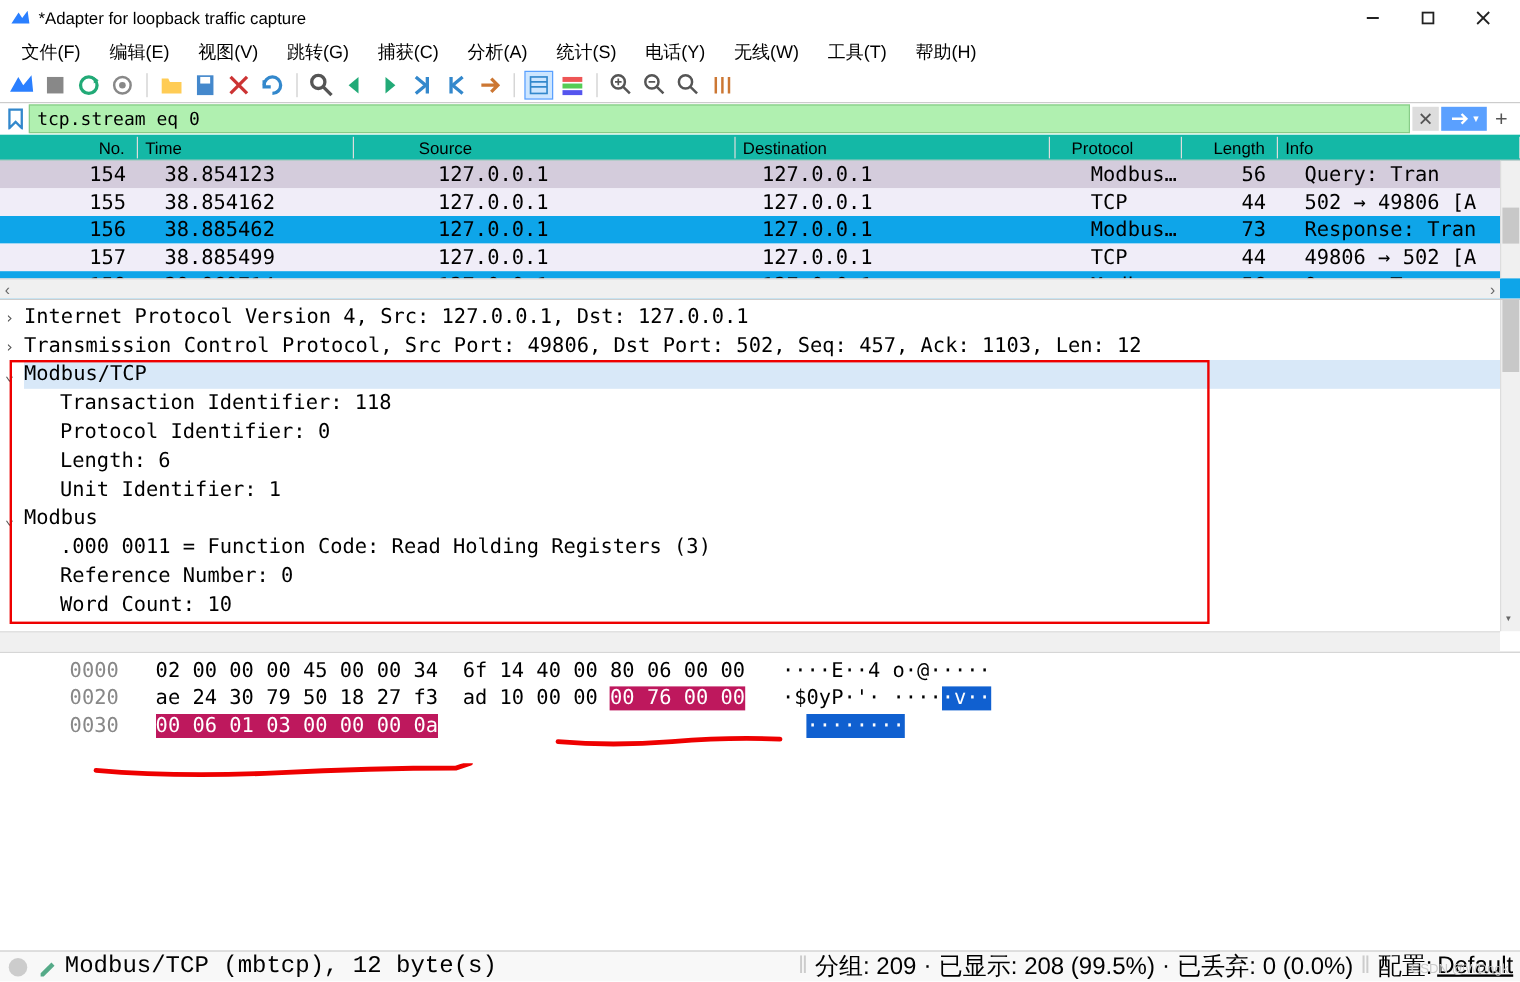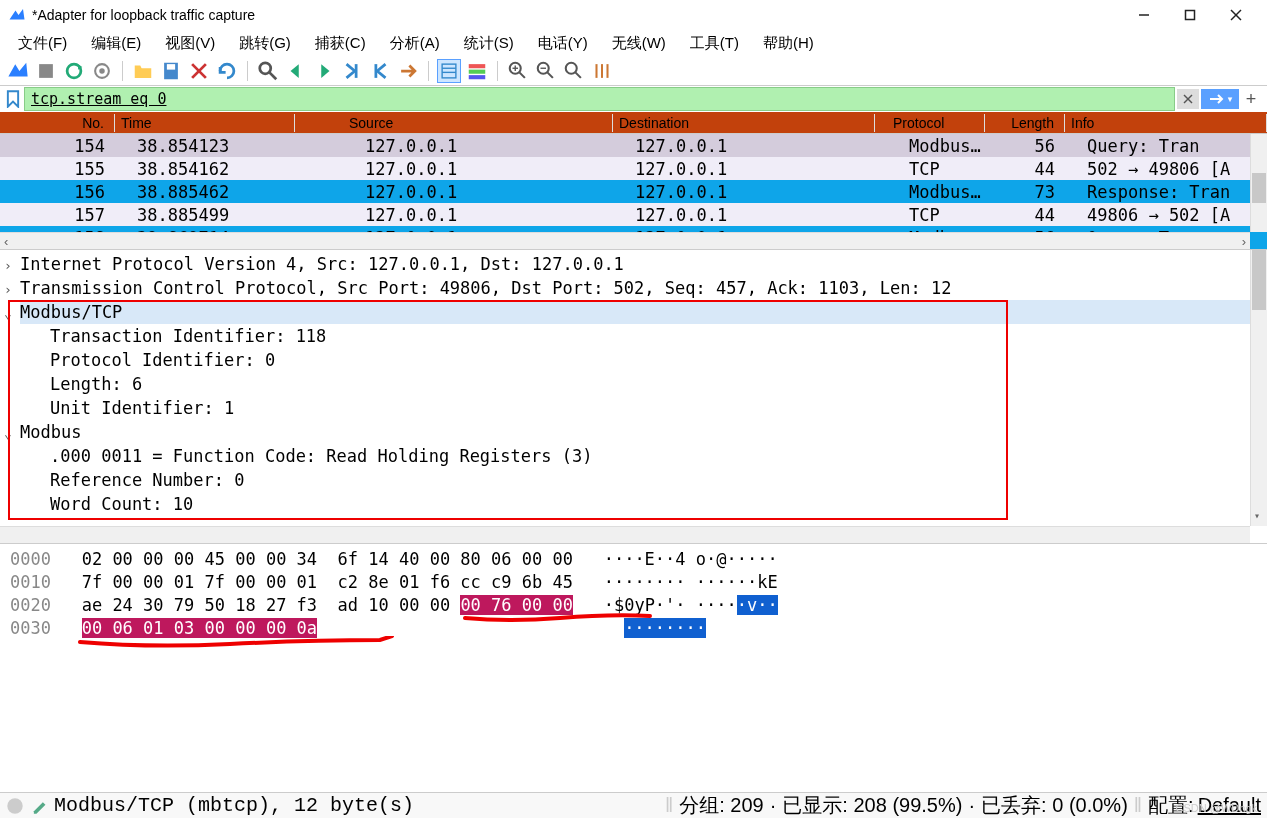--- a/index.html
+++ b/index.html
@@ -18,28 +18,28 @@
 .menubar .mi { padding: 2px 12px; cursor: default; text-align: center; }
 
 
 .toolbar { height: 30px; padding: 2px 6px; display: flex; align-items: center; gap: 4px; border-bottom: 1px solid #ccc; }
 .tbtn { width: 24px; height: 24px; display: inline-flex; align-items: center; justify-content: center; border: 1px solid transparent; }
 .tsep { width: 1px; height: 20px; background: #ccc; margin: 0 4px; }
 
 
 .filterbar { height: 26px; display: flex; align-items: center; padding: 0 4px; }
 .filterbar .bm { width: 18px; height: 18px; margin-right: 2px; display:inline-flex; align-items:center; justify-content:center;}
-.filterinput { flex: 1; background: #b0f0b0; border: 1px solid #8c8; padding: 2px 6px; font-family: "Consolas", monospace; font-size: 15px; text-decoration: underline; }
+.filterinput { flex: 1; background: #b0f0b0; border: 1px solid #8c8; padding: 2px 6px; font-family: "Consolas", monospace; font-size: 15px; }
 .filter-x { width: 22px; height: 20px; background: #ddd; display: inline-flex; align-items:center; justify-content:center; margin-left:2px;}
 .filter-arrow { width: 38px; height: 20px; background: #5aa0ff; display:inline-flex; align-items:center; justify-content:center; margin-left:2px;}
 .filter-plus { width: 16px; margin: 0 4px; font-size: 18px; color: #555; text-align:center; }
 
 
 .pktlist { height: 138px; overflow: hidden; border-bottom: 1px solid #ccc; position: relative; }
-.pkthdr { display: flex; background: #c2410c; border-bottom: 1px solid #ccc; font-size: 14px; height: 22px; align-items:center;}
+.pkthdr { display: flex; background: #14b8a6; border-bottom: 1px solid #ccc; font-size: 14px; height: 22px; align-items:center;}
 .pkthdr .col { border-right: 1px solid #ddd; padding: 1px 6px; }
 .pktrows { overflow: hidden; }
 .pktrow { display: flex; font-family: "Consolas", monospace; font-size: 17px; height: 23px; align-items:center; white-space: nowrap; }
 .pktrow .col { padding: 0 22px; overflow: hidden; }
 .c-no { width: 115px; text-align: right; padding-right:10px !important;}
 .c-time { width: 180px; }
 .c-src { width: 270px; margin-left: 48px; }
 .c-dst { width: 262px; }
 .c-proto { width: 98px; margin-left: 12px; }
 .c-len { width: 80px; text-align:right; padding-right:10px !important;}
@@ -62,21 +62,21 @@
 .drow.hl { background: #d8e8f8; }
 .redbox { position: absolute; border: 2px solid #e00; left: 8px; top: 50px; width: 1000px; height: 220px; pointer-events: none; }
 .details .vscroll { position: absolute; right: 0; top: 0; bottom: 17px; width: 17px; background: #f0f0f0; border-left:1px solid #ddd;}
 .details .vscroll .thumb { position: absolute; left:1px; right:1px; top: 0; height: 60px; background: #c8c8c8; }
 .details .vscroll::before { content:"\25B4"; position:absolute; top:-2px; left:3px; font-size:10px; color:#666;}
 .details .vscroll::after { content:"\25BE"; position:absolute; bottom:-2px; left:3px; font-size:10px; color:#666;}
 .details .hscroll { position: absolute; left: 0; right: 17px; bottom: 0; height: 17px; background: #f0f0f0; border-top:1px solid #ddd;}
 
 
 .hexpane { height: 210px; overflow: hidden; position: relative; font-family: "Consolas", monospace; font-size: 17px; line-height: 23px; padding: 4px 10px; }
-.hexrow { white-space: pre; }
+.hexrow { white-space: pre; margin-left: 48px; }
 .hoff { color: #888; }
 .hl-hex { background: #be185d; color: #fff; }
 .hl-asc { background: #1060d0; color: #fff; }
 
 
 .statusbar { position: absolute; bottom: 0; left: 0; right: 0; height: 26px; border-top: 1px solid #ccc; display: flex; align-items: center; padding: 0 6px; font-size: 20px; background: #f8f8f8; }
 .sbicon { width: 18px; height: 18px; margin-right: 6px; display:inline-flex; align-items:center; justify-content:center;}
 .sbsep { margin: 0 6px; color: #ccc; }
 .sb-main { flex: 1; }
 .watermark { position: absolute; right: 10px; bottom: 4px; color: #ccc; font-size: 11px; pointer-events: none; }
@@ -351,21 +351,20 @@
   </div>
   <div class="redbox"></div>
   <div class="vscroll">
       <div class="thumb"></div>
     </div>
   <div class="hscroll"></div>
 </div>
 
 <div class="hexpane">
   <div class="hexrow"><span class="hoff">0000</span>   <span>02 00 00 00 45 00 00 34  6f 14 40 00 80 06 00 00</span>   <span>····E··4 o·@·····</span></div>
-  <div class="hexrow"><span class="hoff">0010</span>   <span>7f 00 00 01 7f 00 00 01  c2 8e 01 f6 cc c9 6b 45</span>   <span>········ ······kE</span></div>
   <div class="hexrow"><span class="hoff">0020</span>   <span>ae 24 30 79 50 18 27 f3  ad 10 00 00 </span><span class="hl-hex">00 76 00 00</span>   <span>·$0yP·'· ····</span><span class="hl-asc">·v··</span></div>
   <div class="hexrow"><span class="hoff">0030</span>   <span class="hl-hex">00 06 01 03 00 00 00 0a</span>                              <span class="hl-asc">········</span></div>
 
   <svg style="position:absolute; left:460px; top:68px; width:200px; height:14px;">
       <path d="M5 6 Q 50 10 100 6 T 190 4" stroke="#e00" stroke-width="4" fill="none" stroke-linecap="round"></path>
     </svg>
   <svg style="position:absolute; left:70px; top:92px; width:330px; height:16px;">
       <path d="M10 6 Q 80 12 160 8 T 310 4 L 322 0" stroke="#e00" stroke-width="4" fill="none" stroke-linecap="round"></path>
     </svg>
 </div>

